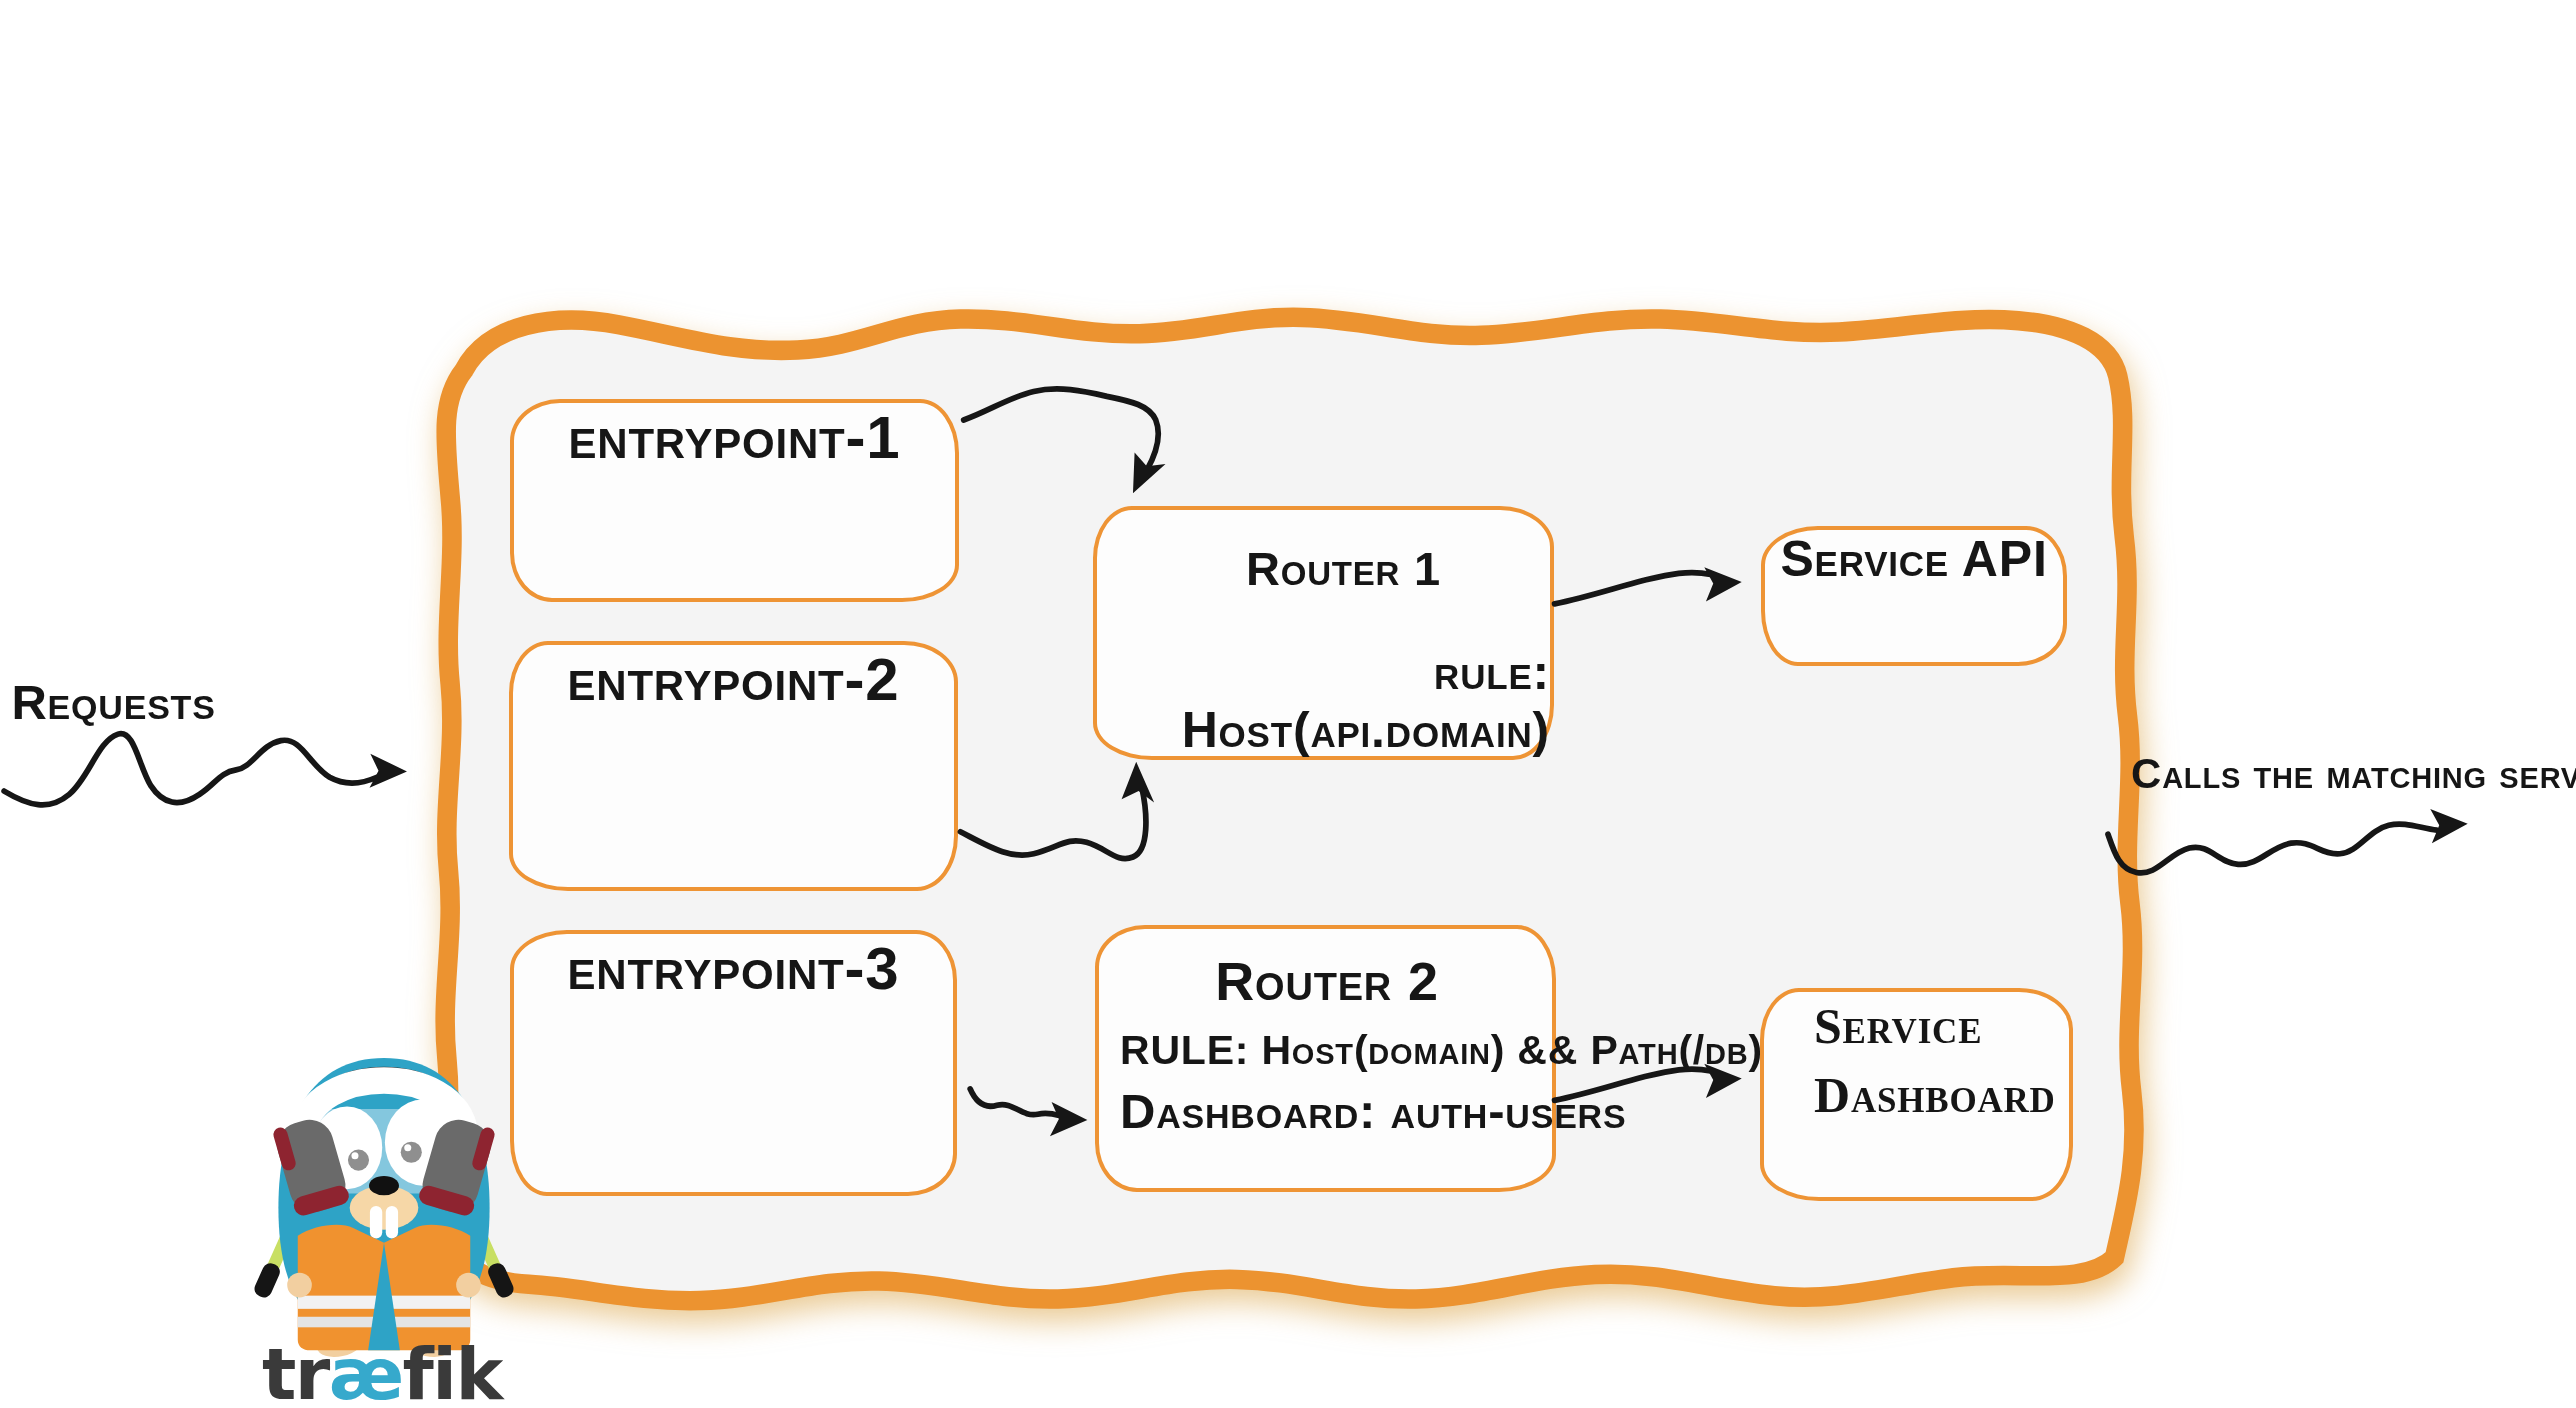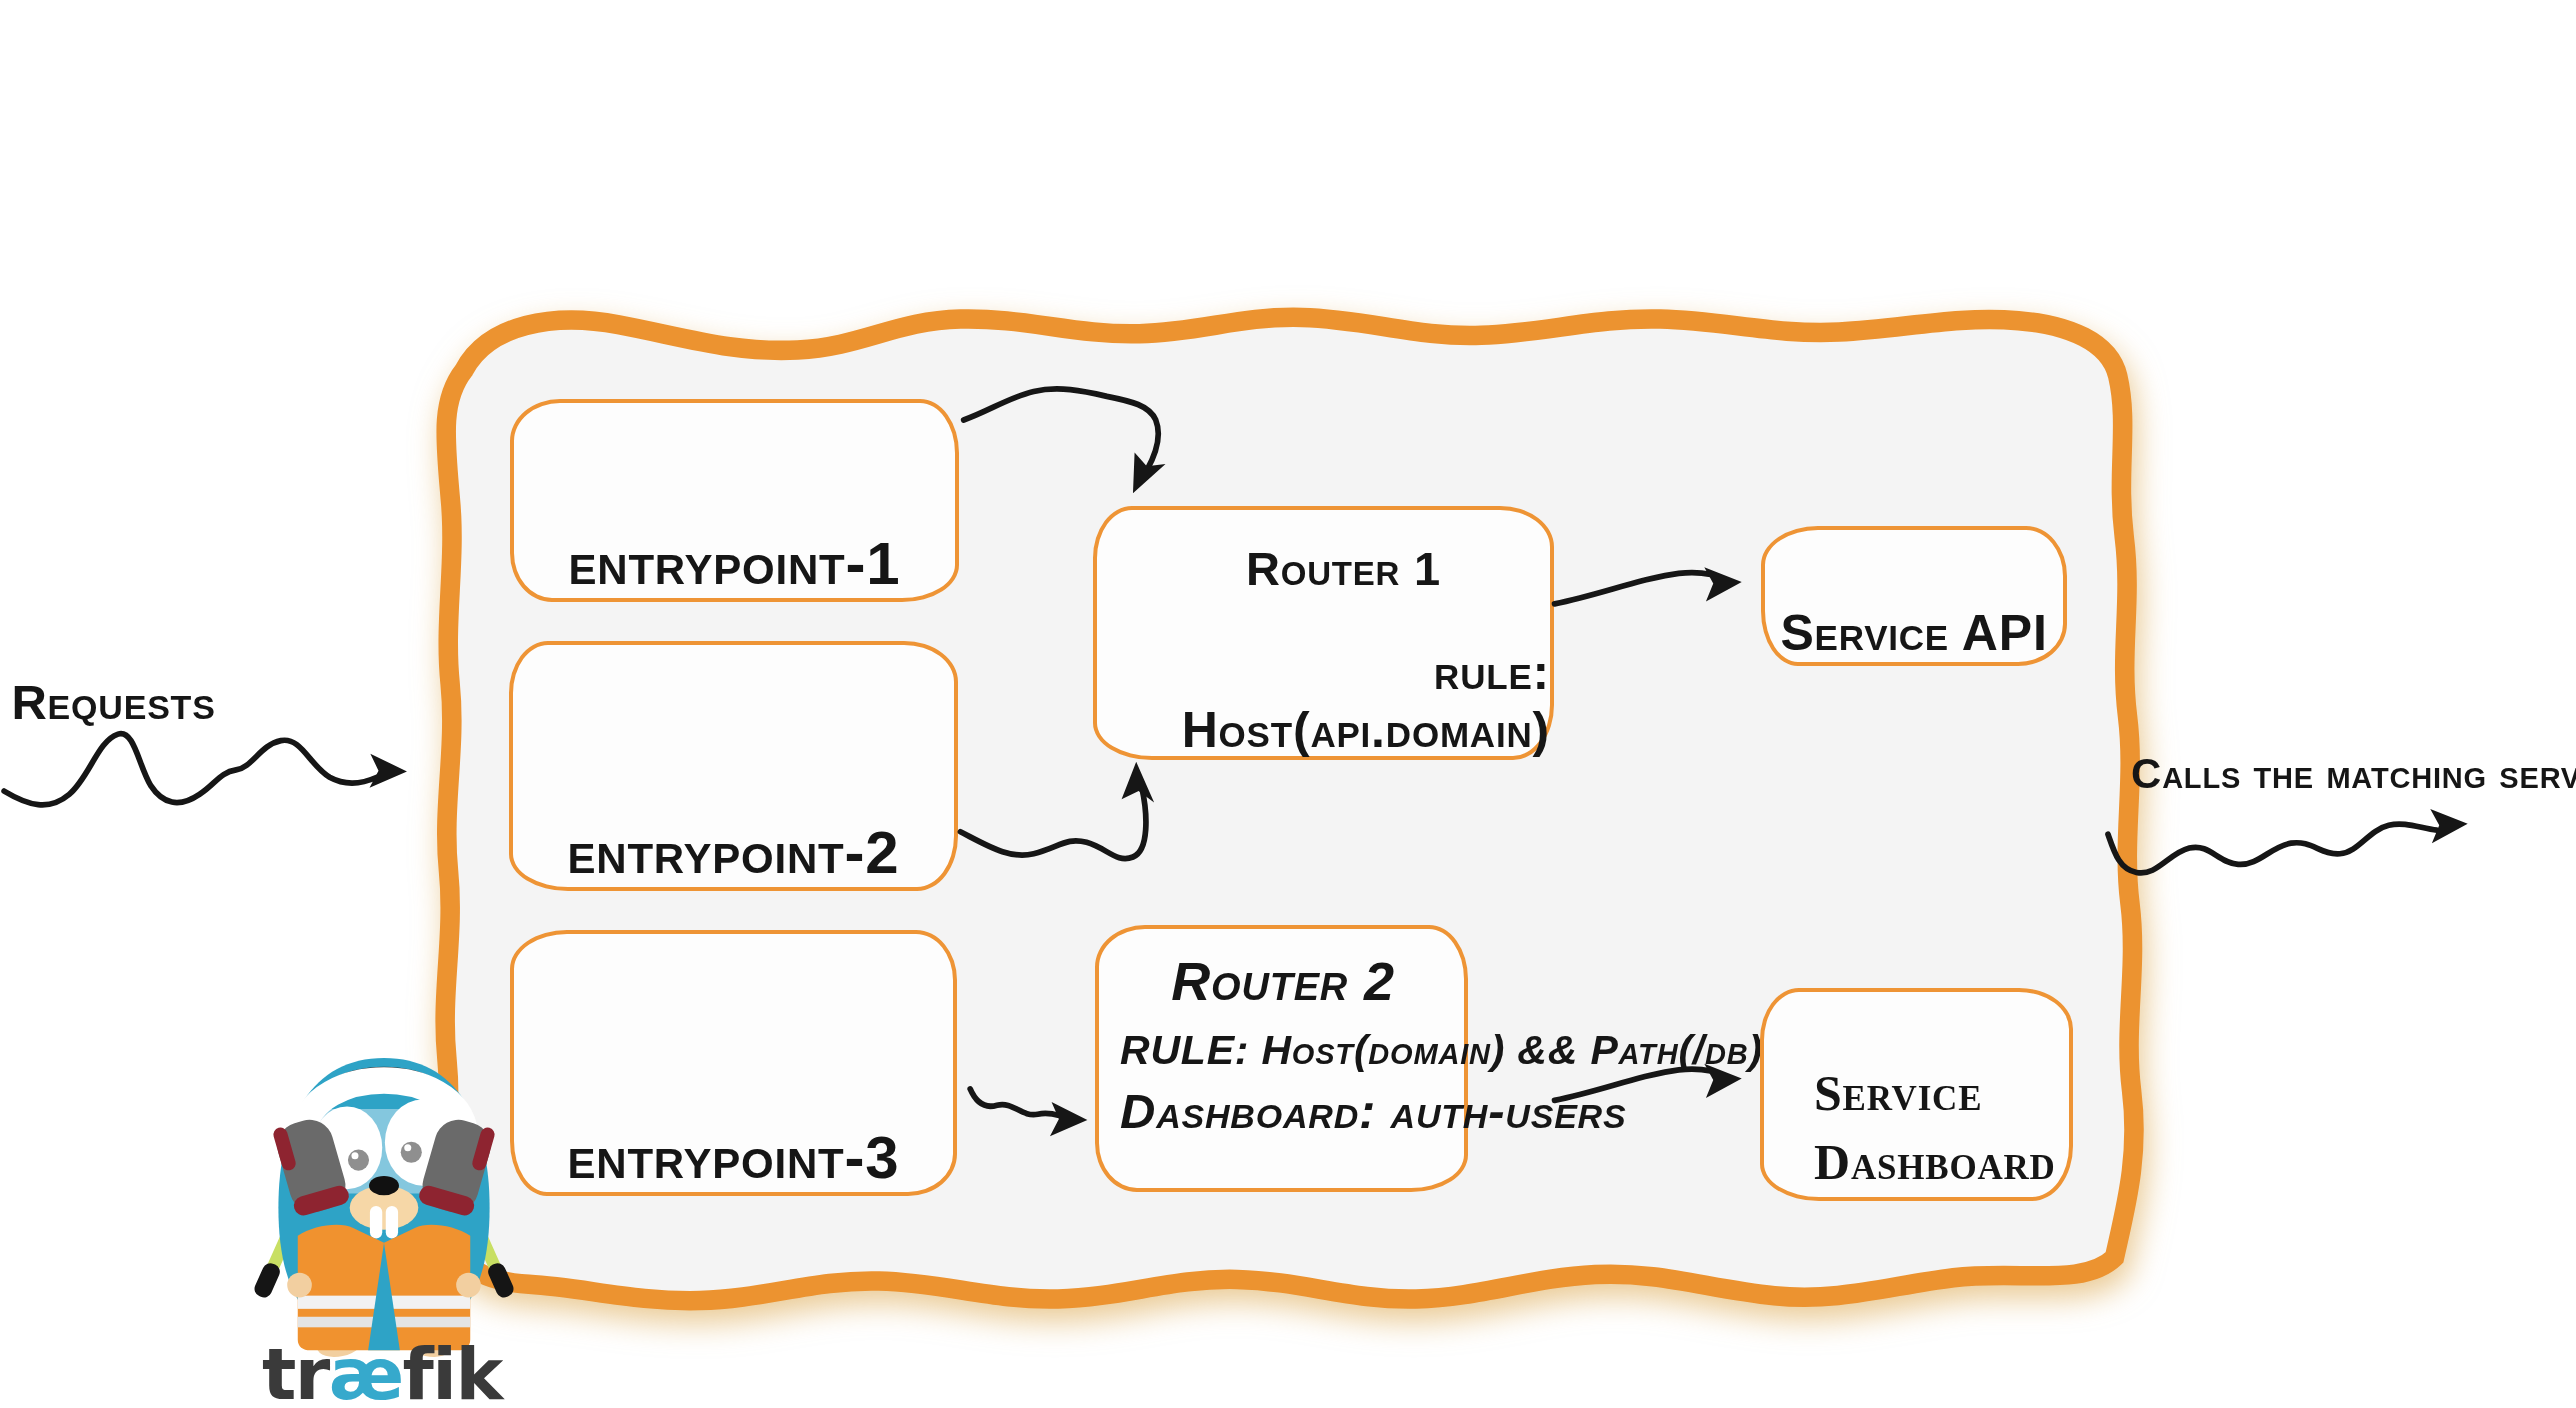--- a/index.html
+++ b/index.html
@@ -15,35 +15,35 @@
   .hand{font-variant:small-caps;font-weight:700;letter-spacing:0.8px;color:var(--ink);}
 
   .layer{position:absolute;left:0;top:0;width:2576px;height:1408px;pointer-events:none;}
 
   .diagram-title{position:absolute;left:1110px;top:167px;width:342px;text-align:center;font-size:63px;}
 
   .requests-label{position:absolute;left:11.4px;top:674px;font-size:49px;text-align:right;}
   .calls-label{position:absolute;left:2131px;top:750px;width:456px;font-size:42px;white-space:nowrap;}
 
   .box{position:absolute;background:#FDFDFD;border:4.1px solid var(--box-border);
-       display:flex;flex-direction:column;align-items:center;justify-content:flex-end;}
+       display:flex;flex-direction:column;align-items:center;justify-content:flex-start;}
   .rr1{border-radius:50px 39px 57px 42px / 42px 54px 37px 49px;}
   .rr2{border-radius:39px 54px 41px 59px / 52px 41px 55px 37px;}
   .rr3{border-radius:57px 41px 49px 37px / 39px 50px 42px 55px;}
 
   .ep-label{font-size:60px;}
   .box-entrypoint-1{left:510px;top:399px;width:449px;height:203px;}
   .box-entrypoint-2{left:509px;top:641px;width:449px;height:250px;}
   .box-entrypoint-3{left:510px;top:930px;width:447px;height:266px;}
 
   .box-router-1{left:1093px;top:506px;width:461px;height:254px;justify-content:flex-start;padding-top:31px;}
   .box-router-1 .router-name{font-size:47px;margin-left:40px;}
   .box-router-1 .router-rule{font-size:50px;margin-top:47px;text-align:right;}
 
-  .box-router-2{left:1095px;top:925px;width:373px;height:267px;justify-content:flex-start;padding:21px 18px 0 21px;font-style:italic;}
+  .box-router-2{left:1095px;top:925px;width:461px;height:267px;justify-content:flex-start;padding:21px 18px 0 21px;}
   .box-router-2 .router-name{font-size:54px;}
   .box-router-2 .router-rule{font-size:41px;margin-top:14.7px;align-self:flex-start;white-space:nowrap;}
   .box-router-2 .router-middleware{font-size:49px;margin-top:9.8px;align-self:flex-start;white-space:nowrap;}
 
   .box-service-api{left:1761px;top:526px;width:306px;height:140px;}
   .service-label{font-size:50px;}
   .box-service-dashboard{left:1760px;top:988px;width:313px;height:213px;align-items:flex-start;padding-left:50px;font-family:Liberation Serif, serif;}
   .box-service-dashboard .service-label{line-height:1.38;}
 
   .container-path{fill:var(--panel-fill);stroke:var(--brand-orange);stroke-width:24;

